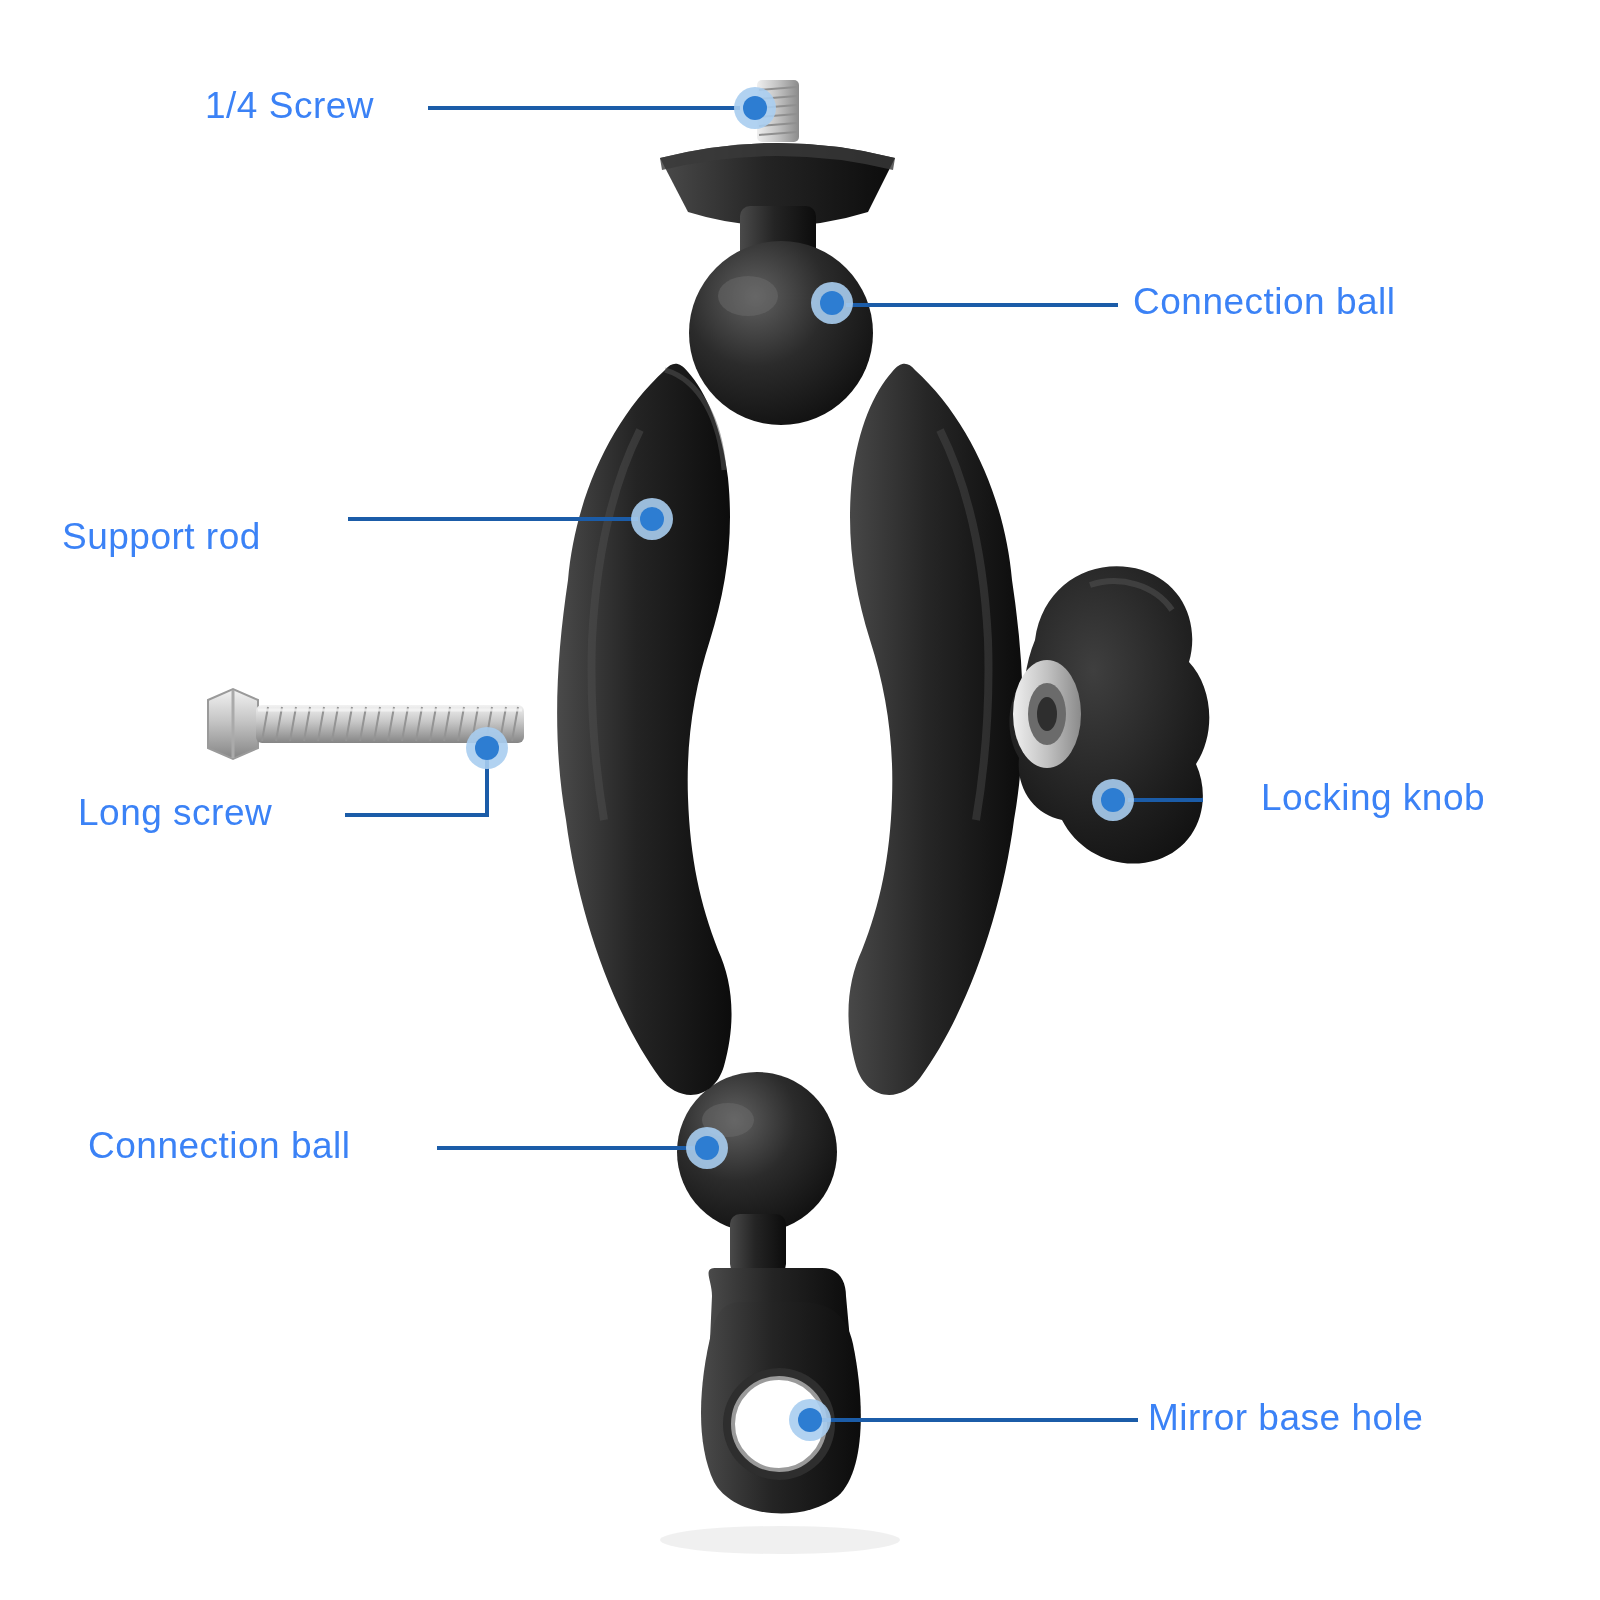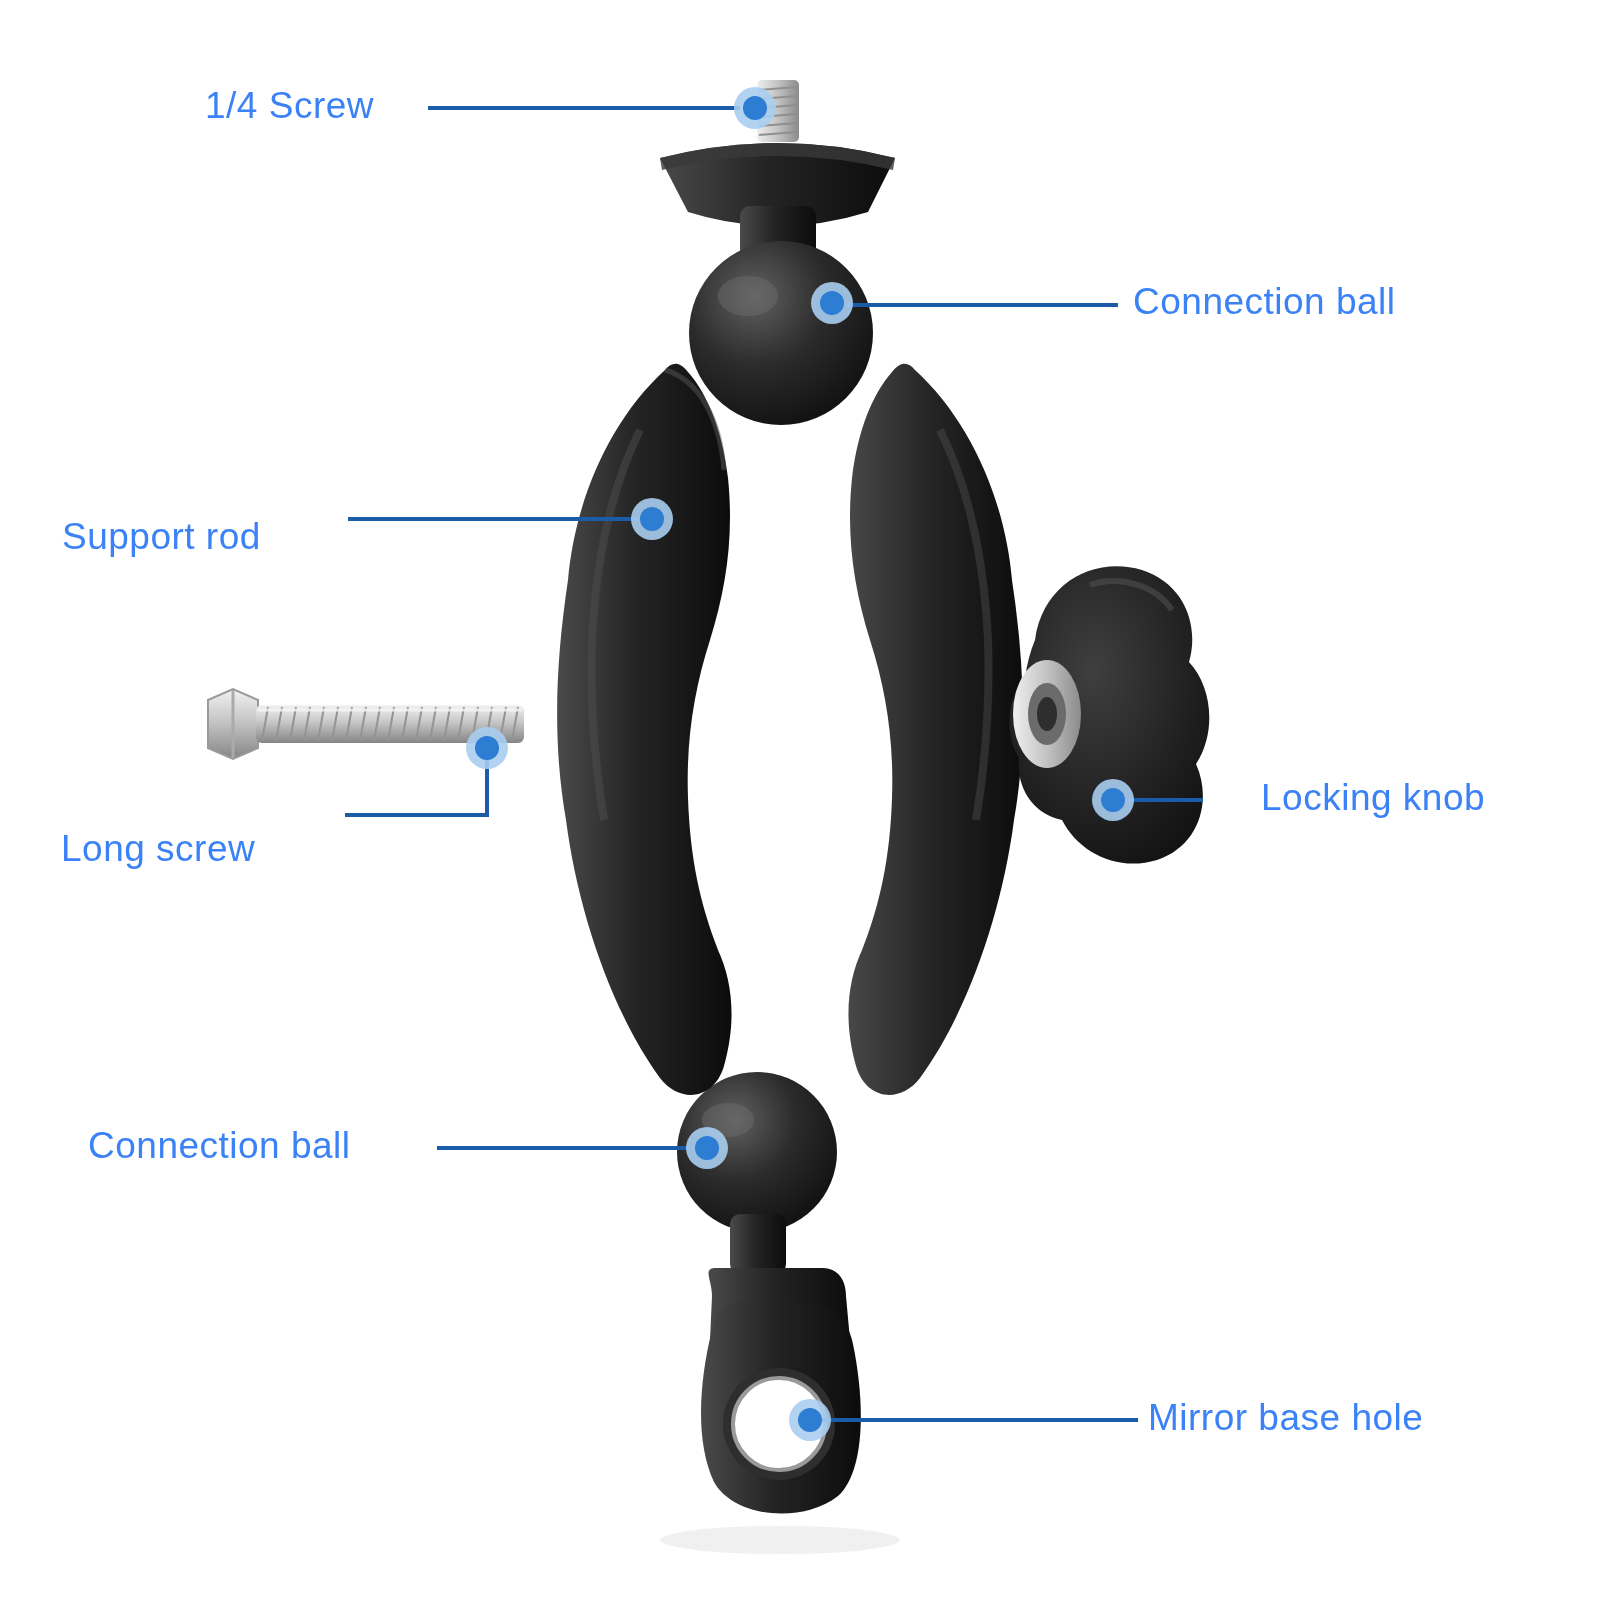--- a/index.html
+++ b/index.html
@@ -216,18 +216,18 @@
       <g>
         <circle cx="810" cy="1420" r="21" fill="#a9cdf0" opacity="0.9"></circle>
           <circle cx="810" cy="1420" r="12" fill="#2d7dd2"></circle>
       </g>
     </g>
   </svg>
 
   <div class="label" style="left:205px;  top:85px;">1/4 Screw</div>
   <div class="label" style="left:1133px; top:281px;">Connection ball</div>
   <div class="label" style="left:62px;   top:496px;margin-top:20px;">Support rod</div>
-  <div class="label" style="left:61px;   top:792px;margin-top:36px;">Long screw</div>
+  <div class="label" style="left:78px;   top:792px;">Long screw</div>
   <div class="label" style="left:1213px; top:777px;margin-left:48px;">Locking knob</div>
   <div class="label" style="left:88px;   top:1125px;">Connection ball</div>
   <div class="label" style="left:1148px; top:1397px;">Mirror base hole</div>
 
 </div>
 
 </body></html>

